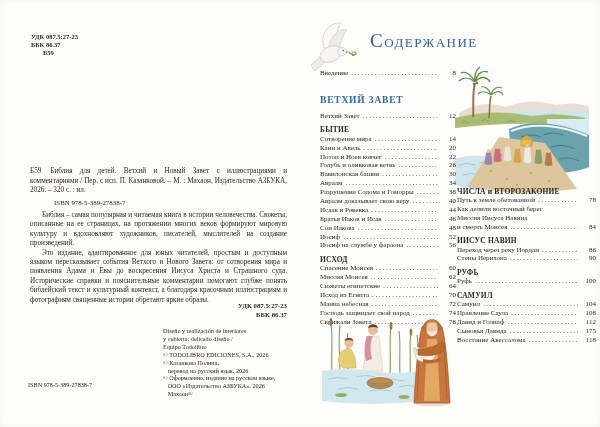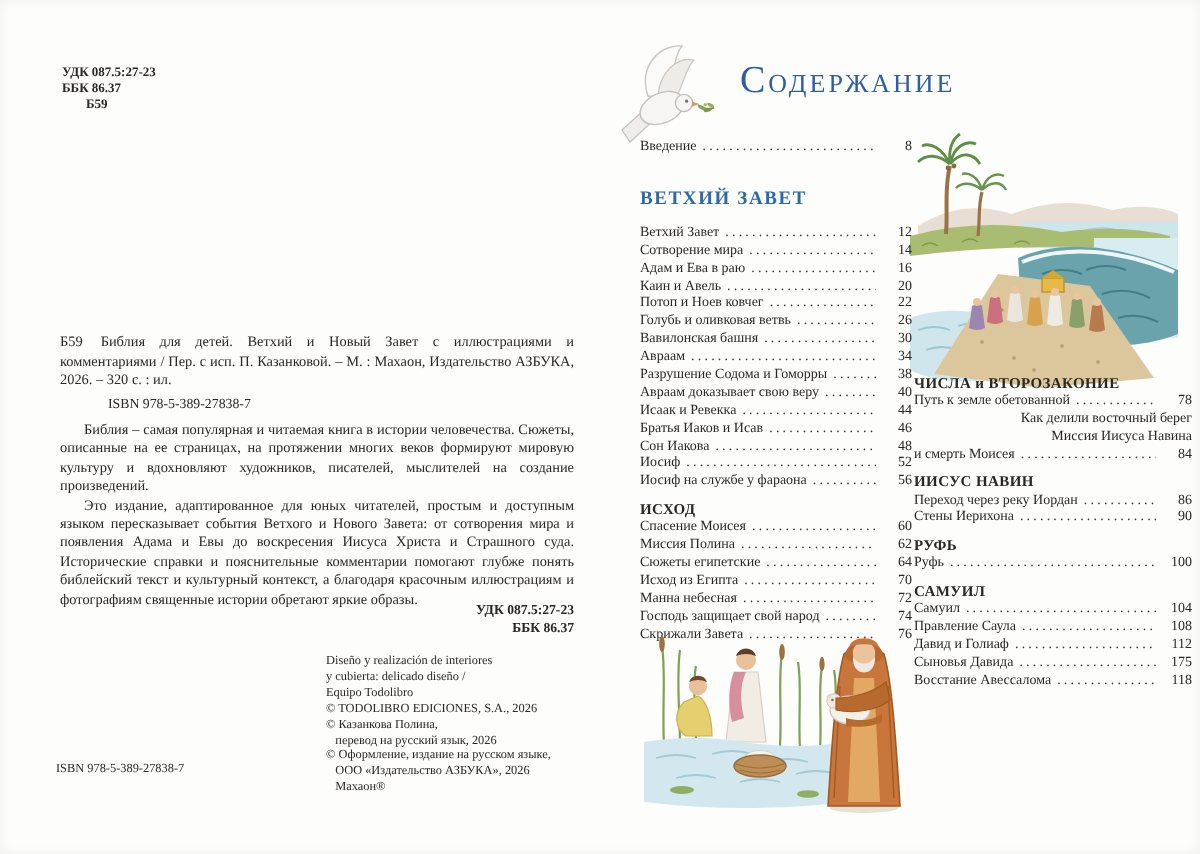--- a/index.html
+++ b/index.html
@@ -34,21 +34,21 @@
   .dove{position:absolute;left:8px;top:19px;}
   .illus{position:absolute;}
   #illus-red-sea{left:151px;top:61px;width:142px;height:134px;}
   #illus-moses{left:22px;top:309px;width:102px;height:100px;}
   #illus-oldman{left:110px;top:309px;width:44px;height:100px;}
 
   .toc-col{position:absolute;}
   #toc-left{left:20px;top:69px;width:136px;}
   #toc-right{left:157px;top:182px;width:139px;}
 
-  .toc-row{display:flex;align-items:baseline;height:8.9px;font-size:7px;line-height:8.9px;justify-content:flex-end;}
+  .toc-row{display:flex;align-items:baseline;height:8.9px;font-size:7px;line-height:8.9px;}
   .toc-label{white-space:nowrap;}
   .toc-dots{flex:1;overflow:hidden;margin:0 3px;white-space:nowrap;}
   .toc-dots::after{content:"..................................................................";
                    letter-spacing:1.6px;color:#3a3733;}
   .toc-page{flex:none;width:15px;text-align:right;}
   .part-title{color:#2e6ba6;font-weight:bold;font-size:9.5px;height:13px;line-height:13px;
               letter-spacing:.8px;margin-top:16px;}
   .part-entry{margin-top:5px;}
   .toc-heading{font-weight:bold;font-size:7.5px;height:9.5px;line-height:9.5px;
                margin-top:4.5px;letter-spacing:.2px;}
@@ -157,31 +157,27 @@
         <span class="toc-page">8</span>
       </div>
       <div class="part-title">ВЕТХИЙ ЗАВЕТ</div>
       <div class="toc-row part-entry">
         <span class="toc-label">Ветхий Завет</span>
         <span class="toc-dots"></span>
         <span class="toc-page">12</span>
       </div>
       <div>
           <div class="toc-section">
+            <div class="toc-heading">БЫТИЕ</div>
             <div class="toc-row">
               <span class="toc-label">Сотворение мира</span>
               <span class="toc-dots"></span>
               <span class="toc-page">14</span>
             </div>
             <div class="toc-row">
-              <span class="toc-label">Адам и Ева в раю</span>
-              <span class="toc-dots"></span>
-              <span class="toc-page">16</span>
-            </div>
-            <div class="toc-row">
               <span class="toc-label">Каин и Авель</span>
               <span class="toc-dots"></span>
               <span class="toc-page">20</span>
             </div>
             <div class="toc-row">
               <span class="toc-label">Потоп и Ноев ковчег</span>
               <span class="toc-dots"></span>
               <span class="toc-page">22</span>
             </div>
             <div class="toc-row">
@@ -236,21 +232,21 @@
             </div>
           </div>
           <div class="toc-section">
             <div class="toc-heading">ИСХОД</div>
             <div class="toc-row">
               <span class="toc-label">Спасение Моисея</span>
               <span class="toc-dots"></span>
               <span class="toc-page">60</span>
             </div>
             <div class="toc-row">
-              <span class="toc-label">Миссия Полина</span>
+              <span class="toc-label">Миссия Моисея</span>
               <span class="toc-dots"></span>
               <span class="toc-page">62</span>
             </div>
             <div class="toc-row">
               <span class="toc-label">Сюжеты египетские</span>
               <span class="toc-dots"></span>
               <span class="toc-page">64</span>
             </div>
             <div class="toc-row">
               <span class="toc-label">Исход из Египта</span>

